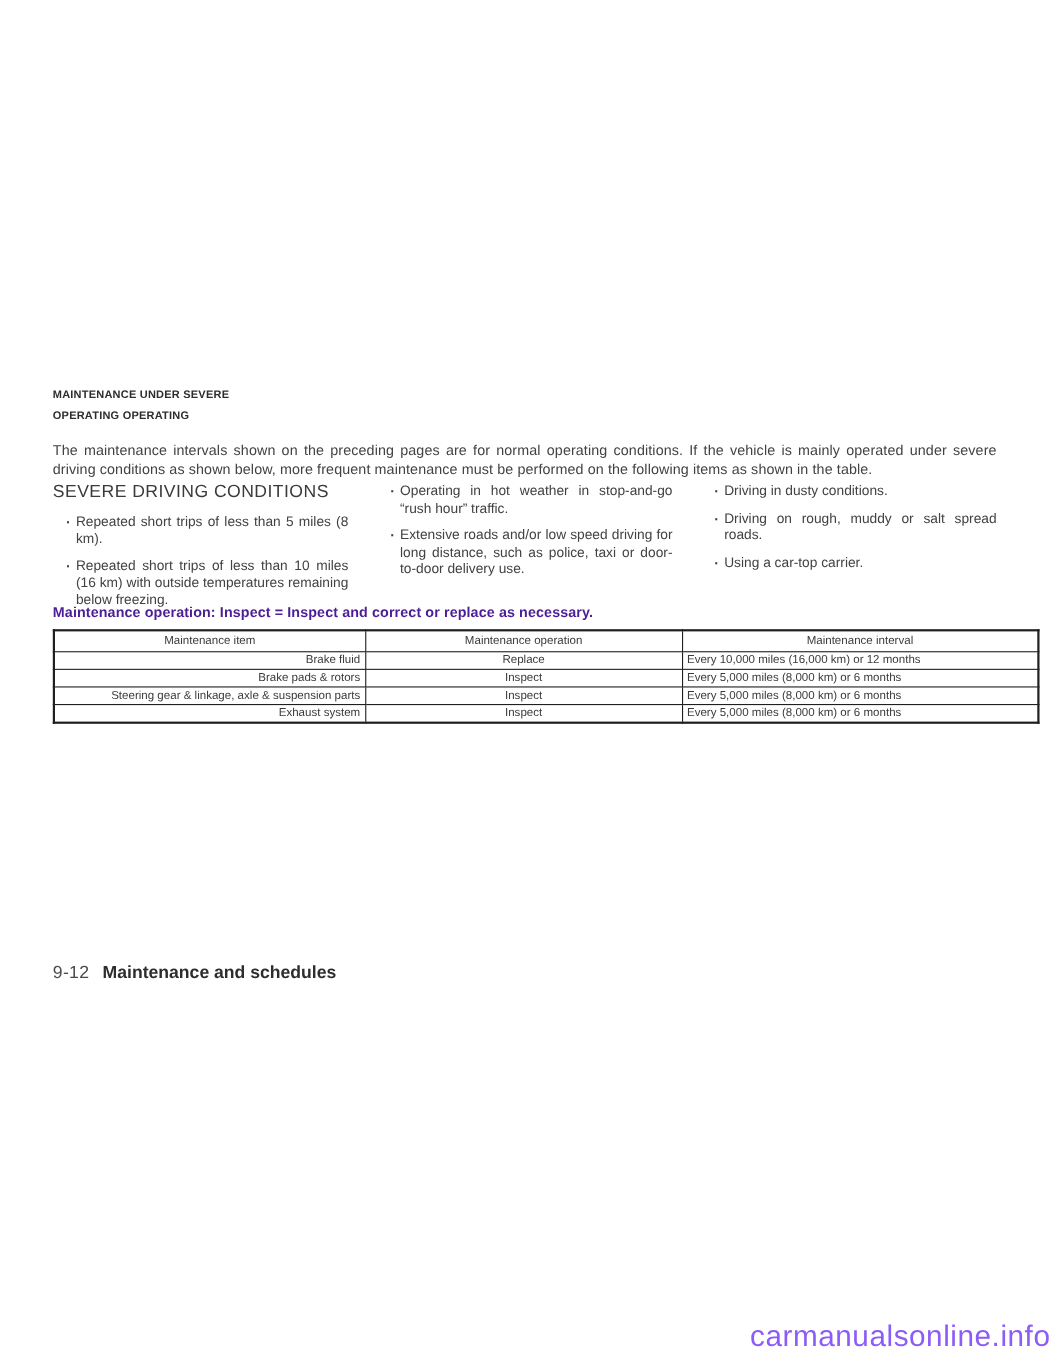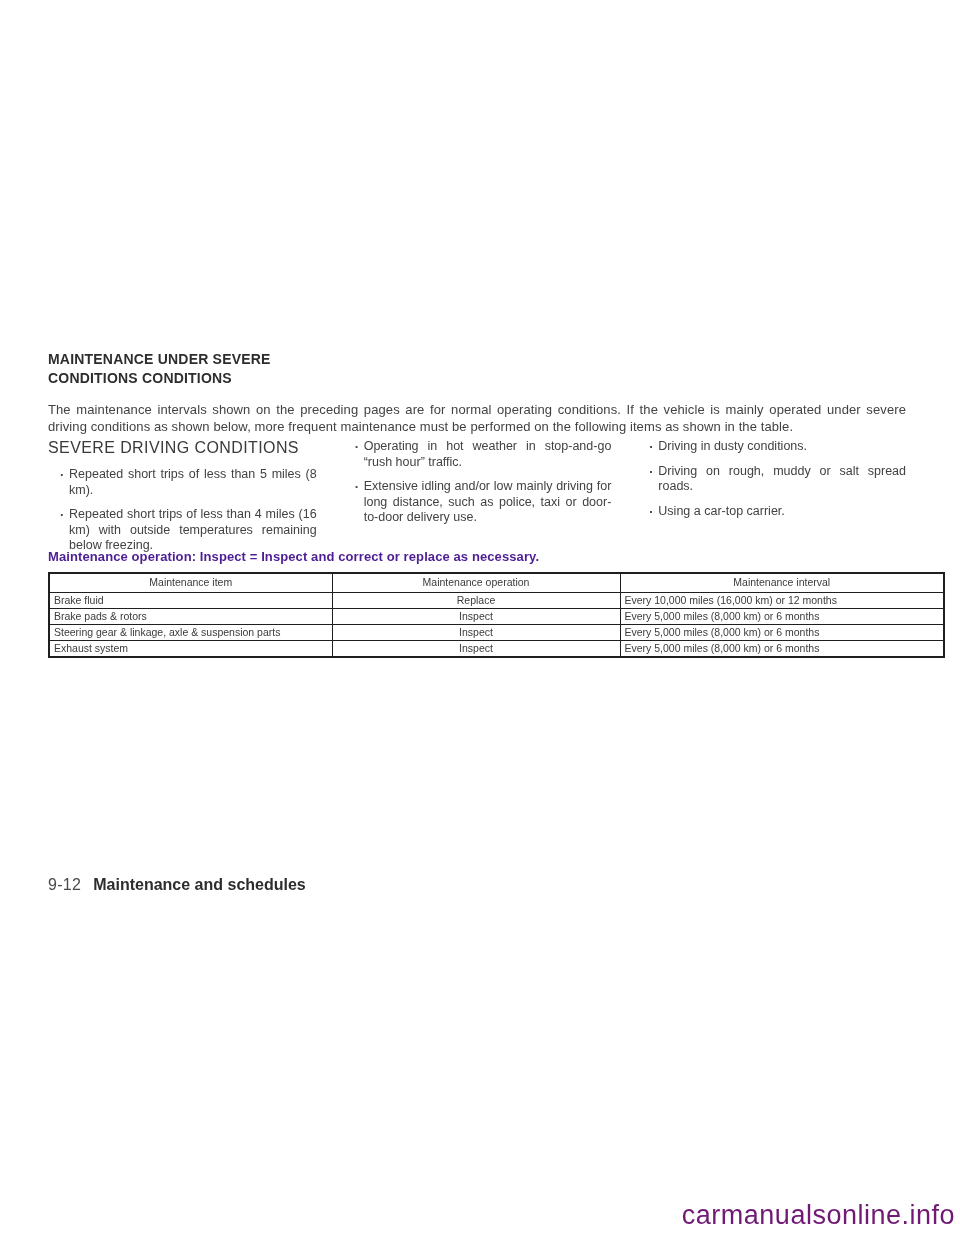--- a/index.html
+++ b/index.html
@@ -7,21 +7,21 @@
   body {
     font-family: "Liberation Sans", "DejaVu Sans", sans-serif;
     width: 960px; height: 1242px;
     position: relative; overflow: hidden;
     color: #3f3f3f;
   }
   .page { position: relative; width: 960px; height: 1242px; background: #ffffff; }
 
   .heading {
     position: absolute; left: 48px; top: 350px;
-    font-size: 14px; font-weight: 700; line-height: 19px;
+    font-size: 10px; font-weight: 700; line-height: 19px;
     letter-spacing: 0.2px; color: #2d2d2d;
   }
 
   .intro {
     position: absolute; left: 48px; top: 402px; width: 858px;
     font-size: 13px; line-height: 16.5px; text-align: justify;
     color: #424242; letter-spacing: 0.1px;
   }
 
   .severe {
@@ -58,71 +58,71 @@
     padding: 1px 4px 2px 4px;
     font-weight: 400;
     overflow: hidden; white-space: nowrap;
   }
   .maint-table { border: 2.5px solid #1f1f1f; padding-left: 45px; }
   .maint-table thead th { height: 19px; text-align: center; }
   .maint-table tbody td { height: 16px; }
   .maint-table .col-item  { width: 283px; }
   .maint-table .col-op    { width: 288px; }
   .maint-table .col-int   { width: 324px; }
-  .maint-table tbody td.cell-item { text-align: left; }
+  .maint-table tbody td.cell-item { text-align: right; }
   .maint-table tbody td.cell-op { text-align: center; }
   .maint-table tbody td.cell-int { text-align: left; }
 
   .footer {
     position: absolute; left: 48px; top: 876px;
     font-size: 16px; color: #4a4a4a;
   }
   .footer .page-num { font-weight: 400; letter-spacing: 0.3px; }
   .footer .section-name { font-weight: 700; color: #2d2d2d; margin-left: 12px; }
 
   .watermark {
     position: absolute; top: 1200px; right: 5px;
-    font-size: 27px; color: #701a75; letter-spacing: 0.5px;
+    font-size: 27px; color: #8b5cf6; letter-spacing: 0.5px;
     font-weight: 400;
   }
 </style>
 </head>
 <body>
 
 <div class="page">
 
   <div class="heading">
     <div>MAINTENANCE UNDER SEVERE</div>
-    <div>CONDITIONS CONDITIONS</div>
+    <div>OPERATING OPERATING</div>
   </div>
 
   <div class="intro">The maintenance intervals shown on the preceding pages are for normal operating conditions. If the vehicle is mainly operated under severe driving conditions as shown below, more frequent maintenance must be performed on the following items as shown in the table.</div>
 
   <div class="severe">
 
     <div class="col">
       <div class="sec-title">SEVERE DRIVING CONDITIONS</div>
       <div class="bullet">
         <span class="marker">·</span>
         <span class="btext">Repeated short trips of less than 5 miles (8 km).</span>
       </div>
       <div class="bullet">
         <span class="marker">·</span>
-        <span class="btext">Repeated short trips of less than 4 miles (16 km) with outside tempera­tures remaining below freezing.</span>
+        <span class="btext">Repeated short trips of less than 10 miles (16 km) with outside tempera­tures remaining below freezing.</span>
       </div>
     </div>
 
     <div class="col">
       <div class="bullet">
         <span class="marker">·</span>
         <span class="btext">Operating in hot weather in stop-and-go “rush hour” traffic.</span>
       </div>
       <div class="bullet">
         <span class="marker">·</span>
-        <span class="btext">Extensive idling and/or low mainly driv­ing for long distance, such as police, taxi or door-to-door delivery use.</span>
+        <span class="btext">Extensive roads and/or low speed driv­ing for long distance, such as police, taxi or door-to-door delivery use.</span>
       </div>
     </div>
 
     <div class="col">
       <div class="bullet">
         <span class="marker">·</span>
         <span class="btext">Driving in dusty conditions.</span>
       </div>
       <div class="bullet">
         <span class="marker">·</span>

